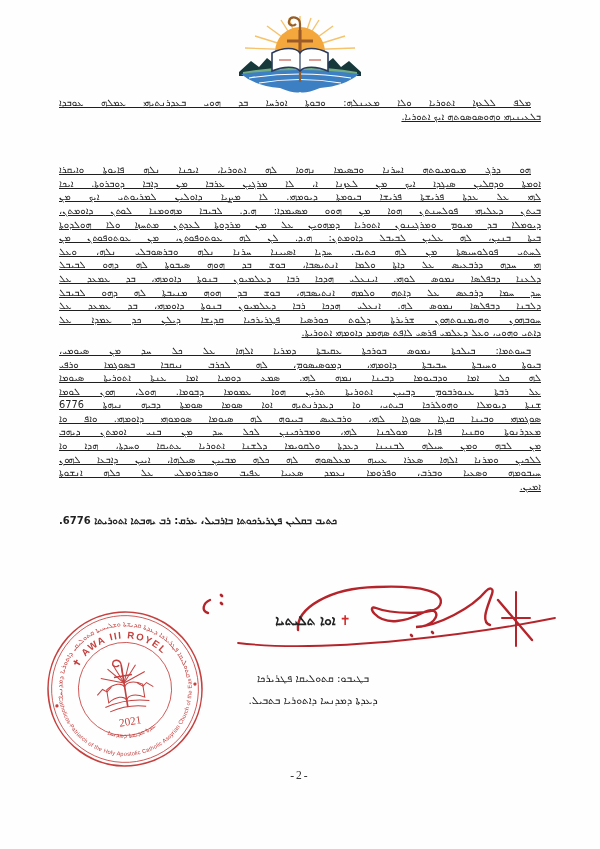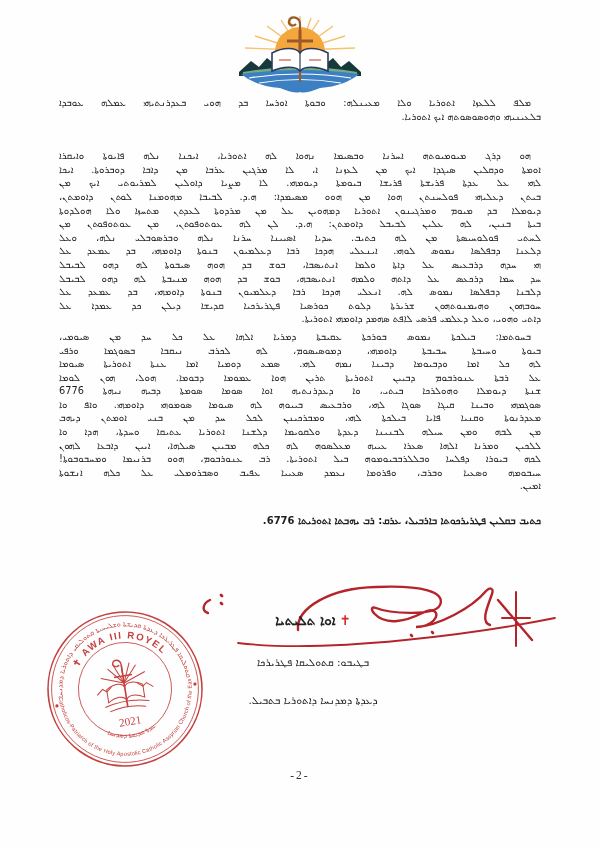--- a/index.html
+++ b/index.html
@@ -1,36 +1,36 @@
 <!DOCTYPE html>
 <html><head>
 <meta charset="utf-8">
 <style>
   html,body{margin:0;padding:0;background:#e8e8e8;}
   .page{position:relative;width:600px;height:849px;background:#fefefe;margin:0 auto;
         overflow:hidden;font-family:"DejaVu Sans",sans-serif;color:#1f1f1f;}
   .logo{position:absolute;left:225px;top:10px;width:150px;height:84px;}
   .text-block{position:absolute;left:59px;top:96px;width:482px;direction:rtl;
         font-size:9.8px;line-height:13.6px;}
-  .para{margin:0;}
+  .para{margin:0;text-decoration:underline;}
   .para .tline{text-align:justify;text-align-last:justify;white-space:nowrap;
         overflow:hidden;height:13.6px;}
   .para .tline.lastline{text-align-last:right;}
   .para .tline.firstline{text-indent:10px;}
-  .p2{margin-top:26px;}
+  .p2{margin-top:40px;}
   .p3{margin-top:4px;}
-  .closing{margin-top:21px;direction:rtl;text-align:right;font-weight:700;
+  .closing{margin-top:21px;direction:rtl;text-align:left;font-weight:700;
         font-size:10px;letter-spacing:.2px;}
   .sig-svg{position:absolute;left:180px;top:578px;width:385px;height:80px;}
   .sig-name{position:absolute;left:218px;top:612px;width:190px;text-align:center;
         direction:rtl;font-size:13.5px;font-weight:700;color:#222;}
   .sig-name .cross{color:#d22b2b;font-weight:400;padding-left:4px;}
   .sig-title{position:absolute;left:203px;width:220px;text-align:center;direction:rtl;
         font-size:10.5px;color:#222;}
-  .t1{top:656px;} .t2{top:694px;}
+  .t1{top:672px;} .t2{top:694px;}
   .seal-svg{position:absolute;left:44px;top:608px;width:162px;height:162px;}
   .pagenum{position:absolute;left:0;top:769px;width:600px;text-align:center;
         font-family:"Liberation Serif",serif;font-size:11.5px;letter-spacing:2px;color:#333;}
 </style>
 </head>
 <body>
 
 <div class="page">
 
   <svg class="logo" viewBox="0 0 150 84">
@@ -71,38 +71,37 @@
         <div class="tline lastline">ܒܠܥܝܢܝܗܝ ܘܗܘܣܘܣܘܬܗ ܐܝܟ ܐܬܘܪܝܐ.</div>
       </div>
     <div class="para p2">
         <div class="tline firstline">ܗܘ ܕܪܓ ܡܝܘܡܝܘܬܗ ܐܚܪܢܐ ܘܒܣܝܡܐ ܢܗܘܐ ܠܗ ܐܬܘܪܝܐ، ܐܝܟܢܐ ܢܠܗ ܦܐܝܘܬܐ ܘܐܝܩܪܐ</div>
         <div class="tline">ܐܘܡܬܐ ܘܕܩܠܝܢ ܣܝܓܕܐ ܐܝܟ ܡܢ ܠܥܙܢܐ ܐ، ܠܐ ܡܪܓܝܢ ܥܪܒܐ ܡܢ ܕܐܒܐ ܕܘܒܪܘܬܐ. ܐܝܟܐ</div>
         <div class="tline">ܠܗܝ ܥܠ ܥܕܬܐ ܦܪܝܫܬܐ ܦܪܝܫܐ ܒܝܘܡܬܐ ܕܝܘܡܗܝ. ܠܐ ܡܨܝܐ ܕܐܘܠܝܢ ܠܡܪܝܘܬܝ ܐܝܟ ܡܢ</div>
         <div class="tline">ܒܝܬܢ ܕܥܠܝܗܝ ܦܘܠܚܢܬܢ ܗܘܐ ܡܢ ܗܘܘ ܡܣܝܡܕܐ: ܗ.ܕ. ܠܒܝܒܐ ܡܗܘܡܢܐ ܠܘܬܢ ܕܐܘܡܬܢ،</div>
         <div class="tline">ܕܝܘܡܠܐ ܒܕ ܡܝܘܡ ܘܡܪܓܝܢܘܢ ܐܬܘܪܝܐ ܕܡܗܘܝܢ ܥܠ ܡܢ ܡܪܕܘܬܐ ܠܥܕܬܢ ܡܬܚܙܐ ܘܠܐ ܗܘܠܕܘܬܐ</div>
         <div class="tline">ܒܝܬܐ ܒܢܝܢ، ܠܗ ܥܠܝܢ ܠܒܝܒܠ ܕܐܘܡܬܢ: ܗ.ܕ. ܠܢ ܠܗ ܥܘܬܘܦܘܬܢ، ܡܢ ܥܘܬܘܦܘܬܢ ܡܢ</div>
         <div class="tline">ܠܚܬܝ ܦܘܠܘܚܝܣܬܐ ܡܢ ܠܗ ܟܬܝܒ. ܚܕܝܐ ܐܣܝܝܢܐ ܚܪܢܐ ܢܠܗ ܘܒܪܣܘܒܠܝ ܢܠܗ، ܘܥܠ</div>
+        <div class="tline">ܗܝ ܚܕܗ ܕܪܒܥܝܣ ܥܠ ܕܐܬܐ ܘܠܡܐ ܐܢܬܝܣܒܐ، ܒܘܫ ܒܕ ܗܘܗ ܣܝܒܘܬܐ ܠܗ ܕܗܘ ܠܒܝܒܠ</div>
         <div class="tline">ܕܠܥܢܐ ܕܒܦܠܣܐ ܢܡܘܣ ܠܘܗܝ. ܐܝܢܥܠܝ ܗܕܟܐ ܪܒܐ ܕܥܠܡܝܘܢ ܒܢܘܬܐ ܕܐܘܡܗܝ، ܒܕ ܥܡܥܕ ܥܠ</div>
-        <div class="tline">ܗܝ ܚܕܗ ܕܪܒܥܝܣ ܥܠ ܕܐܬܐ ܘܠܡܐ ܐܢܬܝܣܒܐ، ܒܘܫ ܒܕ ܗܘܗ ܣܝܒܘܬܐ ܠܗ ܕܗܘ ܠܒܝܒܠ</div>
         <div class="tline">ܚܕ ܚܡܐ ܕܪܟܥܣ ܥܠ ܕܐܬܗ ܘܠܡܗ ܐܢܬܝܣܒܗ، ܒܘܫ ܒܕ ܗܘܗ ܡܢܝܒܬܐ ܠܗ ܕܗܘ ܠܒܝܒܠ</div>
         <div class="tline">ܕܠܒܢܐ ܕܒܦܠܣܐ ܢܡܘܣ ܠܗ. ܐܢܥܠܝ ܗܕܟܐ ܪܒܐ ܕܥܠܡܝܘܢ ܒܢܘܬܐ ܕܐܘܡܗܝ، ܒܕ ܥܡܥܕ ܥܠ</div>
         <div class="tline">ܚܘܒܗܘܢ ܘܗܝܡܢܘܬܗܘܢ ܫܪܝܪܬܐ ܕܠܘܬ ܟܘܪܣܝܐ ܦܛܪܝܪܟܝܐ ܩܕܝܫܐ ܕܝܠܢ ܟܕ ܥܡܕܐ ܥܠ</div>
         <div class="tline lastline">ܕܐܬܝ ܘܗܘܝ، ܘܥܠ ܕܥܠܡܝ ܦܪܣܝ ܠܐܦܬ ܣܗܡܕ ܕܐܘܡܗܝ ܐܬܘܪܝܬܐ.</div>
       </div>
     <div class="para p3">
         <div class="tline firstline">ܒܚܘܬܡܐ: ܒܝܠܟܬܐ ܢܡܘܣ ܒܘܪܟܬܐ ܥܩܝܒܬܐ ܕܡܪܝܐ ܐܠܗܐ ܥܠ ܟܠ ܚܕ ܡܢ ܣܝܘܡܝ،</div>
         <div class="tline">ܒܝܘܬܐ ܘܚܝܒܬܐ ܚܒܝܒܬܐ ܕܐܘܡܗܝ، ܕܡܘܣܝܣܘܡ، ܠܗ ܠܟܪܒ ܢܝܩܒܐ ܒܣܘܓܡܐ ܘܪܦܝ</div>
         <div class="tline">ܠܗ ܟܠ ܐܡܐ ܘܕܒܝܘܡܐ ܕܒܝܢܐ ܢܡܗ ܠܗܝ. ܣܡܥ ܕܘܡܝܐ ܐܡܐ ܥܢܬܐ ܐܬܘܪܝܬܐ ܣܝܘܡܐ</div>
         <div class="tline">ܥܠ ܪܒܬܐ ܥܢܘܪܒܘܡ ܕܒܝܝܢ ܐܬܘܪܝܬܐ ܬܪܝܢ ܗܘܐ ܥܡܘܡܐ ܕܒܘܡܐ. ܗܘܠ، ܗܘܢ ܠܘܡܐ</div>
         <div class="tline">ܫܢܬܐ ܕܝܘܡܠܐ ܘܗܘܠܪܟܐ ܒܝܬܝ، ܘܐ ܕܥܕܪܢܬܝܗ ܐܘܐ ܣܘܡܐ ܣܘܡܬܐ ܕܒܝܗ ܢܝܗܬܐ 6776</div>
         <div class="tline">ܣܘܓܡܗܝ ܘܒܝܢܐ ܩܝܓܐ ܣܘܓܐ ܠܗܝ، ܘܪܒܥܝܣ ܒܝܝܘܗ ܠܗ ܣܝܘܡܐ ܣܘܡܘܗܝ ܕܐܘܡܗܝ. ܘܐܦ ܘܐ</div>
-        <div class="tline">ܡܥܕܪܢܘܬܐ ܘܩܢܝܐ ܦܐܝܐ ܒܝܠܟܬܐ ܠܗܝ، ܘܡܒܪܟܝܢܢ ܠܟܠ ܚܕ ܡܢ ܒܢܝ ܐܘܡܬܢ ܕܝܗܒ</div>
+        <div class="tline">ܡܥܕܪܢܘܬܐ ܘܩܢܝܐ ܦܐܝܐ ܡܘܠܟܢܐ ܠܗܝ، ܘܡܒܪܟܝܢܢ ܠܟܠ ܚܕ ܡܢ ܒܢܝ ܐܘܡܬܢ ܕܝܗܒ</div>
         <div class="tline">ܡܢ ܠܒܗ ܘܡܢ ܚܝܠܗ ܠܒܢܝܢܐ ܕܥܕܬܐ ܘܠܩܘܝܡܐ ܕܠܫܢܐ ܐܬܘܪܝܐ ܥܬܝܩܐ ܘܚܕܬܐ، ܗܕܐ ܘܐ</div>
         <div class="tline">ܠܠܟܝܢ ܘܡܪܢܐ ܐܠܗܐ ܣܥܪܐ ܥܝܝܗ ܡܥܠܣܘܗ ܠܗ ܟܠܗ ܡܒܝܝܢ ܣܝܠܗܐ، ܐܝܝܢ ܕܐܒܥܐ ܠܗܘܢ</div>
-        <div class="tline">ܠܟܗ ܒܝܘܪܐ ܕܦܠܚܐ ܘܒܠܠܪܒܒܝܘܡܘܗ ܒܝܠ ܐܬܘܪܝܬܐ. ܪܒ ܥܢܘܪܒܘܡ، ܗܘܘ ܒܪܢܝܡܐ ܘܡܚܒܘܒܘܬܐ!</div>
         <div class="tline">ܚܝܒܘܡܗ ܘܣܥܝܐ ܘܒܪܒ، ܘܦܪܘܡܐ ܢܥܡܕ ܣܥܝܝܐ ܥܦܝܒ ܘܣܒܪܘܡܠܝ ܥܠ ܟܠܗ ܐܢܫܘܬܐ</div>
         <div class="tline lastline">ܐܡܝܢ.</div>
       </div>
     <div class="closing">ܟܬܝܒ ܒܩܠܝܢ ܦܛܪܝܪܟܘܬܐ ܒܐܪܒܝܠ، ܥܪܩ: ܪܒ ܝܗܒܬܐ ܐܬܘܪܝܬܐ 6776.</div>
   </div>
 
   <svg class="sig-svg" viewBox="0 0 385 80">
     <g fill="none" stroke="#b5242a" stroke-width="2.4" stroke-linecap="round">
       <path d="M30,22 c-7,3 -9,11 -2,13"></path>
       <path d="M41,17 l1,1 M41,25 l1,1" stroke-width="2.8"></path>

